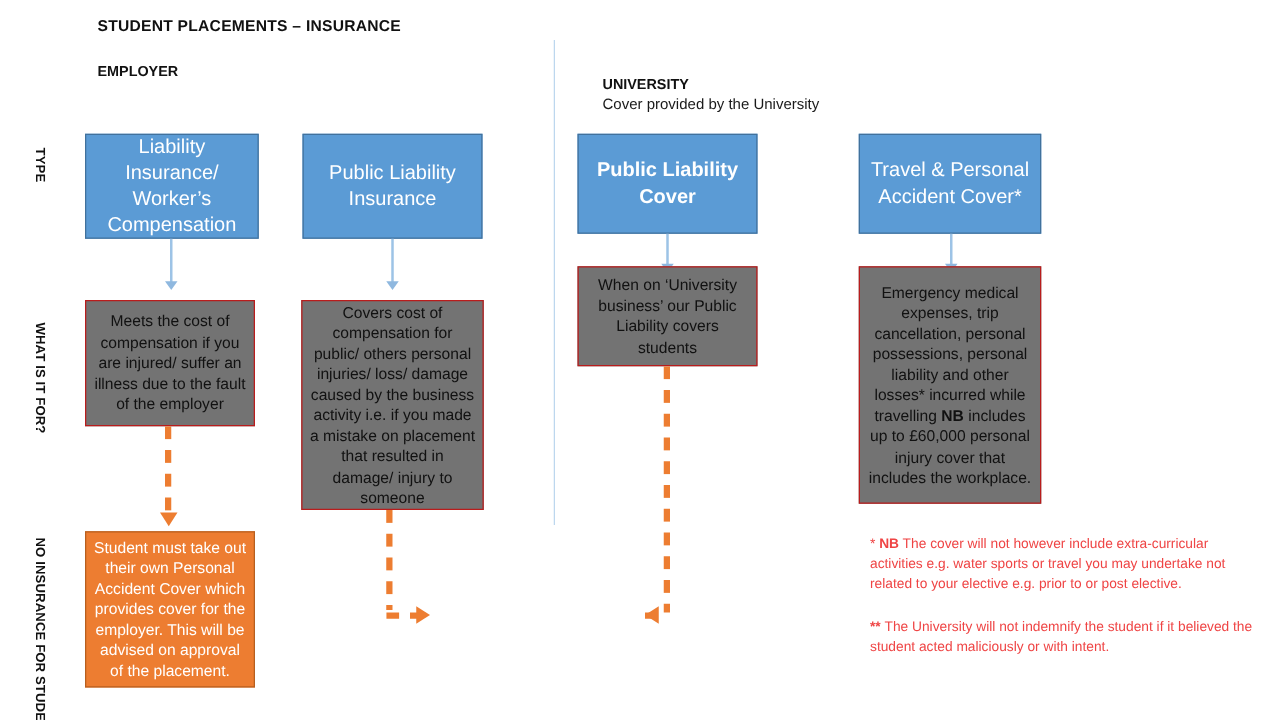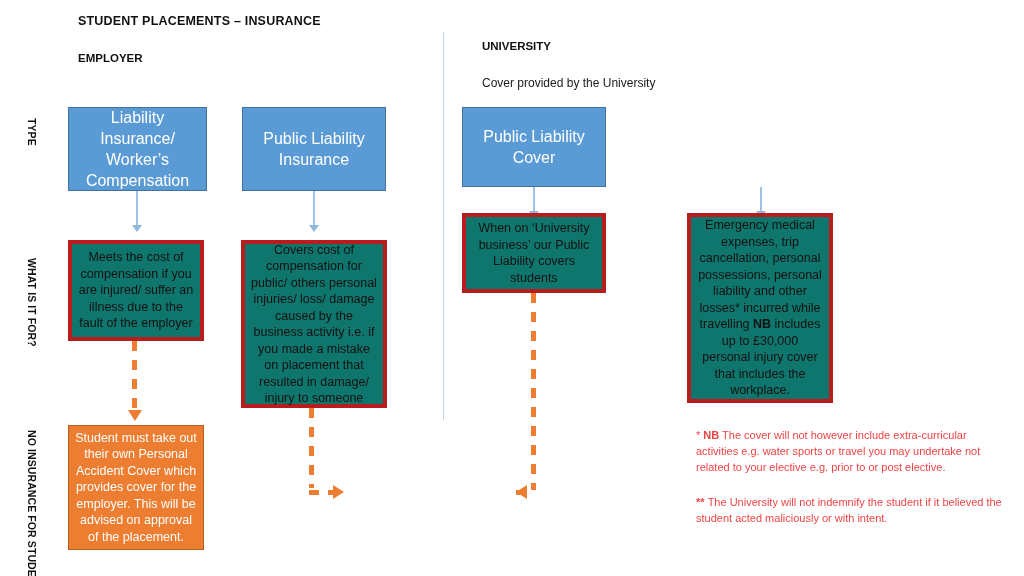--- a/index.html
+++ b/index.html
@@ -64,22 +64,22 @@
     line-height: 1.32;
     padding: 4px 6px;
   }
   .box-type {
     background: #5B9BD5;
     border: 1px solid #41719C;
     color: #ffffff;
     font-size: 16px;
   }
   .box-what {
-    background: #0f766e;
-    border: 4px solid #b91c1c;
+    background: #737373;
+    border: 1px solid #b91c1c;
     color: #111111;
     font-size: 12.5px;
   }
   .box-noins {
     background: #ED7D31;
     border: 1px solid #B75F1F;
     color: #ffffff;
     font-size: 12.5px;
   }
   .box b { font-weight: bold; }
@@ -146,39 +146,42 @@
 <body>
 
 <div id="canvas">
 
   <div class="abs doc-title">STUDENT PLACEMENTS – INSURANCE</div>
 
   <div class="abs divider" style="left:443px; top:32px; height:388px;"></div>
 
   <div class="abs col-heading" style="left:78px; top:52px;">EMPLOYER</div>
 
-  <div class="abs col-heading" style="left:482px; top:40px;">UNIVERSITY</div>
+  <div class="abs col-heading" style="left:482px; top:62px;">UNIVERSITY</div>
   <div class="abs col-sub" style="left:482px; top:76px;">Cover provided by the University</div>
 
   <div class="abs row-label" style="left:38px; top:118px;">TYPE</div>
   <div class="abs row-label" style="left:38px; top:258px;">WHAT IS IT FOR?</div>
   <div class="abs row-label" style="left:38px; top:430px;">NO INSURANCE FOR STUDENT?</div>
 
   <div class="abs box box-type" style="left:68px; top:107px; width:139px; height:84px;">
     <span>Employer’s Liability Insurance/ Worker’s Compensation Insurance</span>
   </div>
 
   <div class="abs box box-type" style="left:242px; top:107px; width:144px; height:84px;justify-content:center;">
     <span>Public Liability Insurance</span>
   </div>
 
-  <div class="abs box box-type" style="left:462px; top:107px; width:144px; height:80px;">
+  <div class="abs box box-type" style="left:462px; top:107px; width:144px; height:80px;font-weight:bold;">
     <span>Public Liability Cover</span>
   </div>
 
+  <div class="abs box box-type" style="left:687px; top:107px; width:146px; height:80px;">
+    <span>Travel &amp; Personal Accident Cover*</span>
+  </div>
 
   <div class="abs conn-blue" style="left:136px; top:191px; height:36px;"></div>
   <div class="abs arrow-blue" style="left:132px; top:225px;"></div>
 
   <div class="abs conn-blue" style="left:313px; top:191px; height:36px;"></div>
   <div class="abs arrow-blue" style="left:309px; top:225px;"></div>
 
   <div class="abs conn-blue" style="left:533px; top:187px; height:26px;"></div>
   <div class="abs arrow-blue" style="left:529px; top:211px;"></div>
 
@@ -191,21 +194,21 @@
 
   <div class="abs box box-what" style="left:241px; top:240px; width:146px; height:168px;">
     <span>Covers cost of compensation for public/ others personal injuries/ loss/ damage caused by the business activity i.e. if you made a mistake on placement that resulted in damage/ injury to someone</span>
   </div>
 
   <div class="abs box box-what" style="left:462px; top:213px; width:144px; height:80px;">
     <span>When on ‘University business’ our Public Liability covers students</span>
   </div>
 
   <div class="abs box box-what" style="left:687px; top:213px; width:146px; height:190px;">
-    <span><span>Emergency medical expenses, trip cancellation, personal possessions, personal liability and other losses* incurred while travelling </span><b>NB</b><span> includes up to £30,000 personal injury cover that includes the workplace.</span></span>
+    <span><span>Emergency medical expenses, trip cancellation, personal possessions, personal liability and other losses* incurred while travelling </span><b>NB</b><span> includes up to £60,000 personal injury cover that includes the workplace.</span></span>
   </div>
 
   <div class="abs conn-orange-v" style="left:132px; top:341px; height:70px;"></div>
   <div class="abs arrow-orange-down" style="left:128px; top:410px;"></div>
 
   <div class="abs conn-orange-v" style="left:309px; top:408px; height:80px;"></div>
   <div class="abs conn-orange-h" style="left:309px; top:490px; width:26px;"></div>
   <div class="abs arrow-orange-right" style="left:333px; top:485px;"></div>
 
   <div class="abs conn-orange-v" style="left:531px; top:293px; height:197px;"></div>

